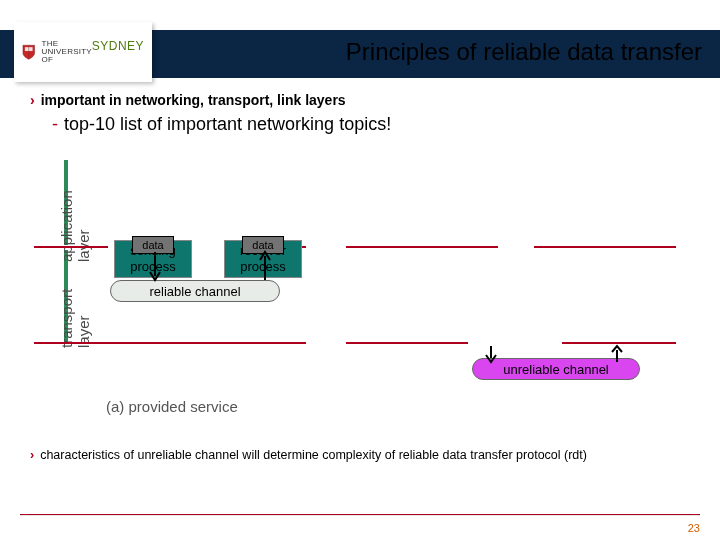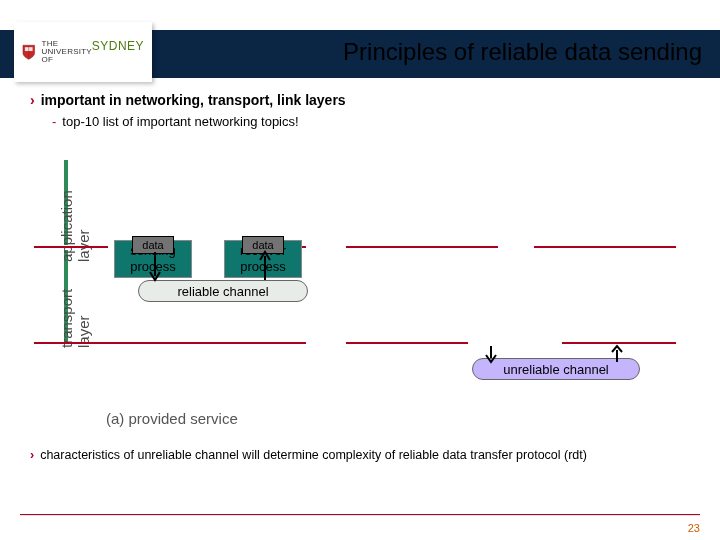--- a/index.html
+++ b/index.html
@@ -8,34 +8,34 @@
 .logo-box { position:absolute; top:22px; left:14px; width:138px; height:60px; background:#fff; box-shadow:2px 2px 4px rgba(0,0,0,.25); display:flex; align-items:center; gap:6px; padding:0 8px; }
 .shield { width:28px; height:32px; position:relative; }
 .shield svg { width:100%; height:100%; }
 .logo-text { display:flex; flex-direction:row; font-size:8px; line-height:1; }
 .logo-text .top { color:#333; letter-spacing:.03em; }
 .logo-text .bot { font-size:12px; font-weight:400; color:#4d7c0f; letter-spacing:.04em; }
 .slide-title { position:absolute; top:38px; right:18px; font-size:24px; color:#000; font-weight:400; }
 .content { position:absolute; top:92px; left:24px; right:18px; }
 .bul-1 { font-size:14px; margin:0 0 6px 6px; }
 .guillemet { color:#b00020; margin-right:6px; font-weight:bold; }
-.sub-1 { font-size:13px; margin:0 0 16px 28px; }
+.sub-1 { font-size:18px; margin:0 0 16px 28px; }
 .dash { color:#b00020; margin-right:6px; }
 .diagram { position:absolute; top:150px; left:34px; width:650px; height:288px; }
 .vlabel { position:absolute; transform:rotate(-90deg); transform-origin:left top; font-size:15px; color:#4a4a4a; font-weight:400; }
 .vl1 { left:24px; top:112px; }
 .vl2 { left:24px; top:198px; }
 .sep1 { position:absolute; left:30px; width:4px; background:#2e8b57; }
 .sep1a { top:10px; height:85px; }
 .sep1b { top:100px; height:92px; }
 .hrule { position:absolute; height:2px; background:#b00020; }
 .proc { position:absolute; width:78px; height:38px; background:#0f766e; border:1px solid #888; font-size:13px; text-align:center; line-height:1.2; display:flex; align-items:center; justify-content:center;margin-top:48px; }
 .datab { position:absolute; width:42px; height:18px; border:1px solid #000; background:#737373; font-size:11px; display:flex; align-items:center; justify-content:center; }
 .relchan { position:absolute; width:170px; height:22px; border:1px solid #666; border-radius:11px; background:#e8ece8; font-size:13px; display:flex; align-items:center; justify-content:center; }
-.unrelchan { position:absolute; width:168px; height:22px; border:1px solid #666; border-radius:11px; background:#c4b5fd; font-size:13px; display:flex; align-items:center; justify-content:center; }
+.unrelchan { position:absolute; width:168px; height:22px; border:1px solid #666; border-radius:11px; background:#d946ef; font-size:13px; display:flex; align-items:center; justify-content:center; }
 .cap { position:absolute; font-size:15px; color:#555; }
 .arrow { position:absolute; }
 .arrow svg { overflow:visible; }
 .bul-2w { position:absolute; top:448px; left:24px; right:18px; }
 .bul-2 { font-size:12.5px; line-height:1.25; margin-left:6px; }
 .footer-line { position:absolute; bottom:24px; left:20px; right:20px; height:2px; background:#e5e5e5; border-top:1px solid #b00020; }
 .page-no { position:absolute; bottom:6px; right:20px; font-size:11px; color:#ce5c00; }
 </style>
 </head>
 <body>
@@ -49,21 +49,21 @@
         <rect x="6" y="6" width="16" height="8" fill="#fff" opacity=".85"></rect>
         <path d="M14 3 L14 30" stroke="#7a1a1a" stroke-width=".8"></path>
       </svg>
   </div>
   <div class="logo-text">
     <span class="top">THE UNIVERSITY OF</span>
     <span class="bot">SYDNEY</span>
   </div>
 </div>
 
-<div class="slide-title">Principles of reliable data sending</div>
+<div class="slide-title">Principles of reliable data transfer</div>
 
 <div class="content">
   <div class="bul-1">
     <span class="guillemet">›</span><b>important in networking, transport, link layers</b>
   </div>
   <div class="sub-1">
     <span class="dash">-</span><span>top-10 list of important networking topics!</span>
   </div>
 </div>
 
@@ -82,34 +82,34 @@
   <div class="proc" style="left:80px;top:42px">
       <span style="white-space:pre">sending
 process</span>
     </div>
   <div class="proc" style="left:190px;top:42px">
       <span style="white-space:pre">receiver
 process</span>
     </div>
   <div class="datab" style="left:98px;top:86px">data</div>
   <div class="datab" style="left:208px;top:86px">data</div>
-  <div class="relchan" style="left:104px;top:130px">reliable channel</div>
+  <div class="relchan" style="left:76px;top:130px">reliable channel</div>
 
   <div class="arrow" style="left:112px;top:102px">
     <svg width="18" height="32">
         <path d="M9 0 V24 M4 20 L9 28 L14 20" fill="none" stroke="#000" stroke-width="2"></path>
       </svg>
   </div>
   <div class="arrow" style="left:222px;top:102px">
     <svg width="18" height="32">
         <path d="M9 28 V4 M4 8 L9 0 L14 8" fill="none" stroke="#000" stroke-width="2"></path>
       </svg>
   </div>
 
-  <div class="cap" style="left:72px;top:260px">(a) provided service</div>
+  <div class="cap" style="left:72px;top:248px">(a) provided service</div>
 
   <div class="hrule" style="left:312px;top:96px;width:152px"></div>
   <div class="hrule" style="left:500px;top:96px;width:142px"></div>
   <div class="hrule" style="left:312px;top:192px;width:122px"></div>
   <div class="hrule" style="left:528px;top:192px;width:114px"></div>
 
   <div class="unrelchan" style="left:438px;top:208px">unreliable channel</div>
   <div class="arrow" style="left:450px;top:196px">
     <svg width="14" height="18">
         <path d="M7 0 V12 M2 9 L7 16 L12 9" fill="none" stroke="#000" stroke-width="2"></path>

